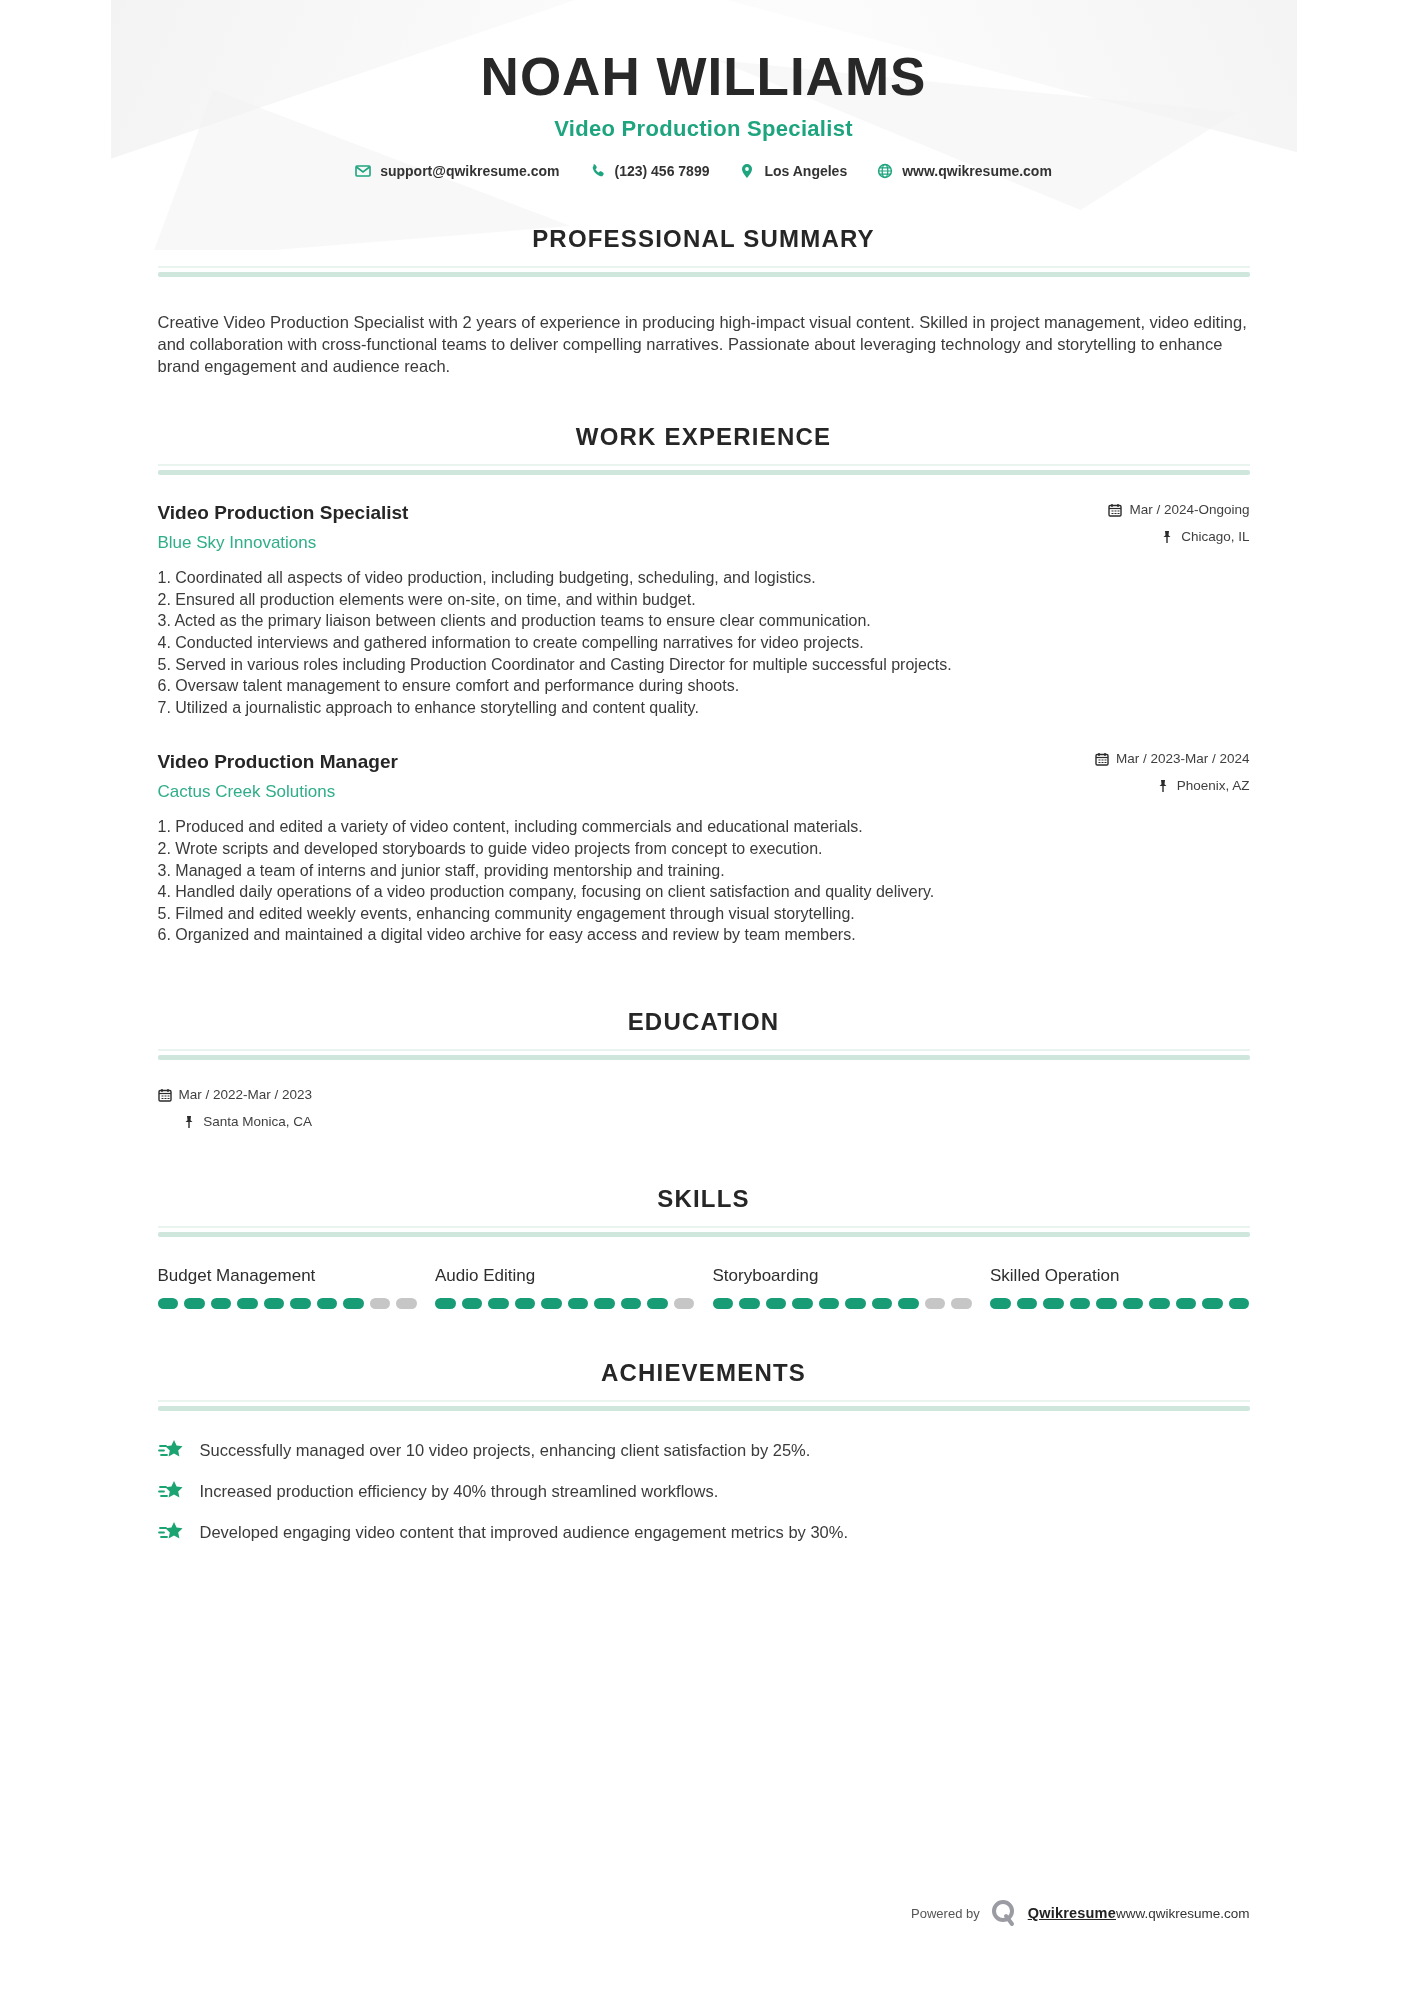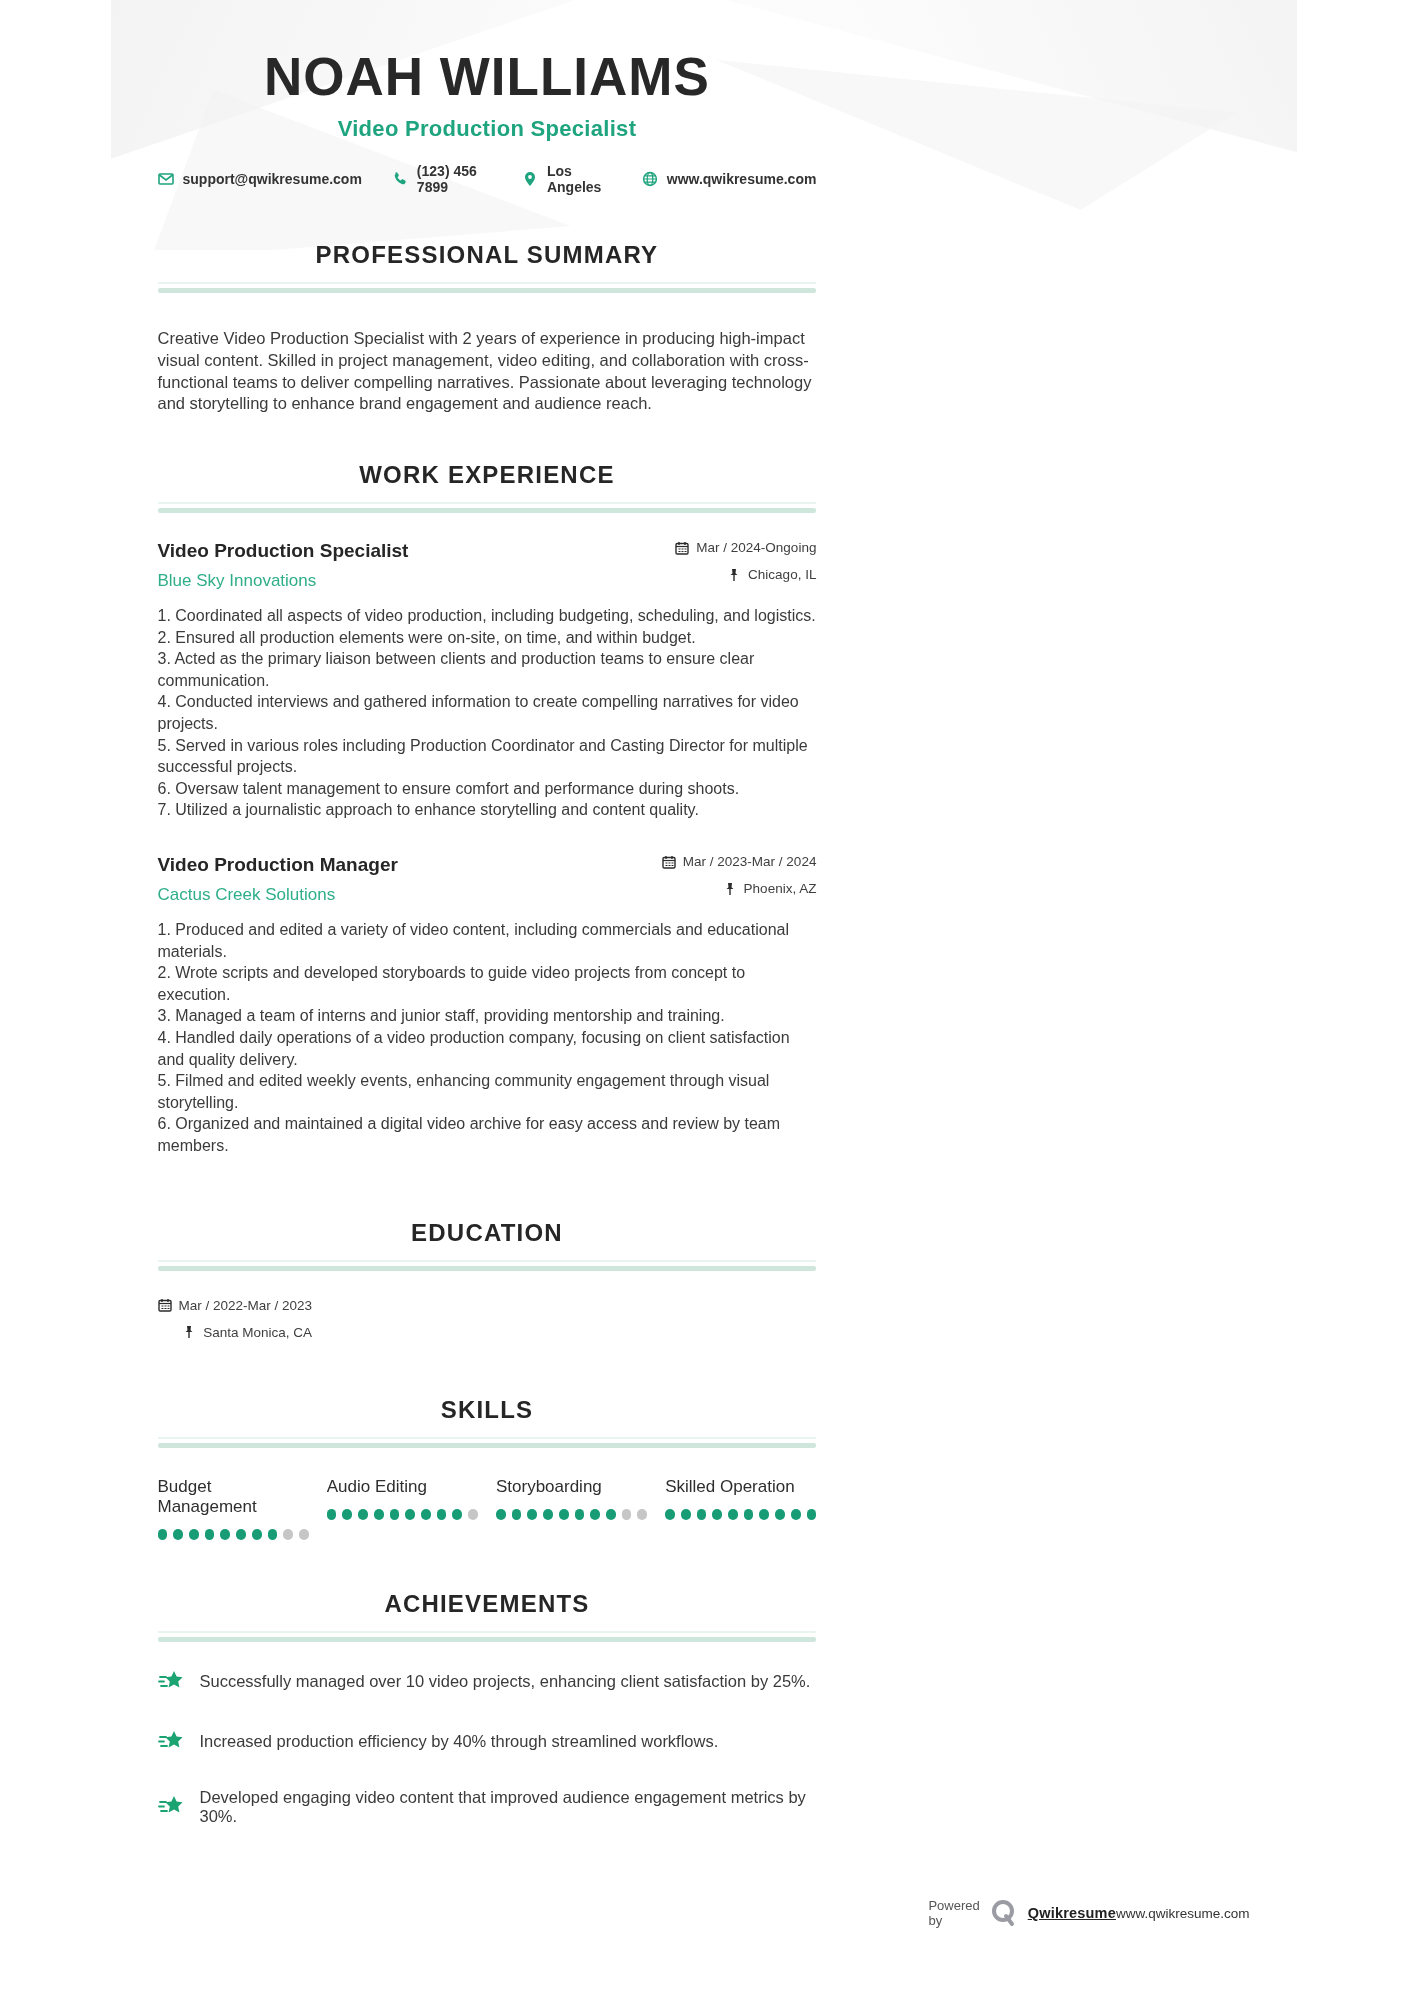--- a/index.html
+++ b/index.html
@@ -1,20 +1,20 @@
 <!DOCTYPE html>
 <html><head>
 <meta charset="utf-8">
 <style>
   * { margin:0; padding:0; box-sizing:border-box; }
   html,body { background:#ffffff; }
   body { font-family:"Liberation Sans", sans-serif; color:#3b3b3b; }
   .page {
     position:relative; width:1186px; min-height:1990px; margin:0 auto;
-    background:#ffffff; overflow:hidden; display:flex; flex-direction:row;
+    background:#ffffff; overflow:hidden; display:flex; flex-direction:column;
   }
   
   .header-bg { position:absolute; top:0; left:0; width:100%; height:250px; overflow:hidden; pointer-events:none; }
   .poly { position:absolute; }
   .p1 { width:760px; height:260px; left:-120px; top:-60px; background:linear-gradient(115deg,#ededed, #fafafa 70%); clip-path:polygon(0 0,100% 0,0 100%); opacity:.8; }
   .p2 { width:900px; height:240px; right:-180px; top:-40px; background:linear-gradient(245deg,#ececec,#fbfbfb 65%); clip-path:polygon(100% 0,0 0,100% 100%); opacity:.8; }
   .p3 { width:520px; height:150px; right:60px; top:60px; background:#f3f3f3; clip-path:polygon(0 0,100% 35%,70% 100%); opacity:.6; }
   .p4 { width:420px; height:170px; left:40px; top:90px; background:#f1f1f1; clip-path:polygon(0 100%,15% 0,100% 80%); opacity:.5; }
 
   .content { position:relative; padding:0 47px; }
@@ -51,21 +51,21 @@
   .edu-desc { margin-top:13px; font-size:16.5px; color:#3b3b3b; }
 
   .skills-grid { margin-top:29px; display:grid; grid-template-columns:repeat(4,1fr); column-gap:18px; }
   .skill-label { font-size:17px; color:#2e2e2e; }
   .skill-bar { margin-top:12px; display:flex; gap:6px; }
   .skill-bar .seg { flex:1; height:11px; border-radius:5.5px; background:#c6c6c6; }
   .skill-bar .seg.on { background:#179c76; }
 
   .ach-list { margin-top:26px; }
   .ach-item { display:flex; align-items:center; gap:15px; }
-  .ach-item + .ach-item { margin-top:33px; }
+  .ach-item + .ach-item { margin-top:14px; }
   .ach-icon { width:27px; height:27px; flex:0 0 27px; display:inline-flex; }
   .ach-icon svg { width:27px; height:27px; }
   .ach-text { font-size:16.5px; color:#3b3b3b; }
 
   .footer { margin-top:auto; display:flex; justify-content:flex-end; align-items:center; padding:0 47px 62px 65px; }
   .fleft { display:flex; align-items:center; gap:9px; }
   .powered { font-size:13px; color:#555; }
   .qlogo { display:inline-flex; width:30px; height:30px; }
   .qlogo svg { width:30px; height:30px; }
   .brand { font-size:14.5px; color:#222; text-decoration:underline; font-weight:bold; letter-spacing:.2px; }

